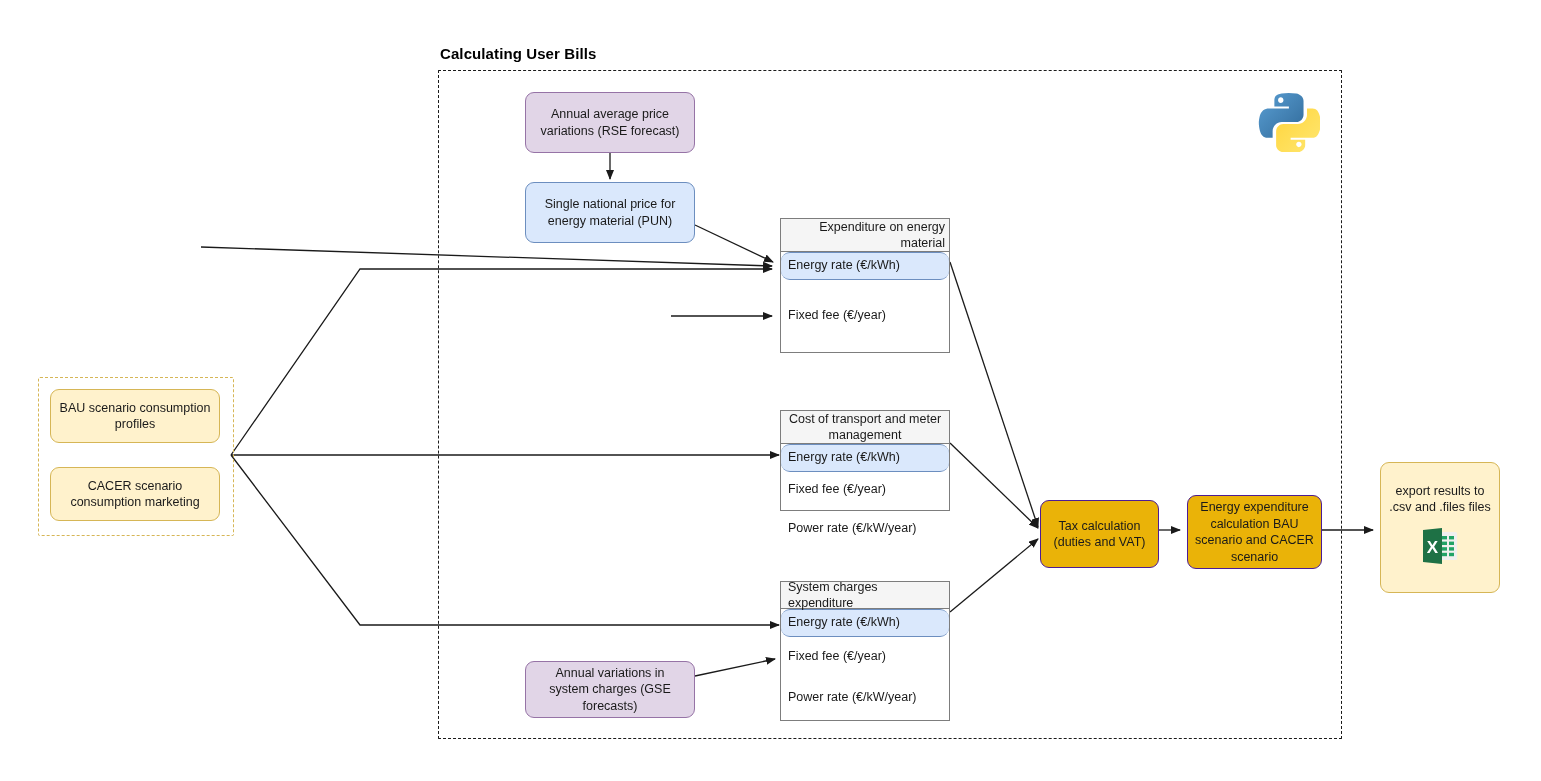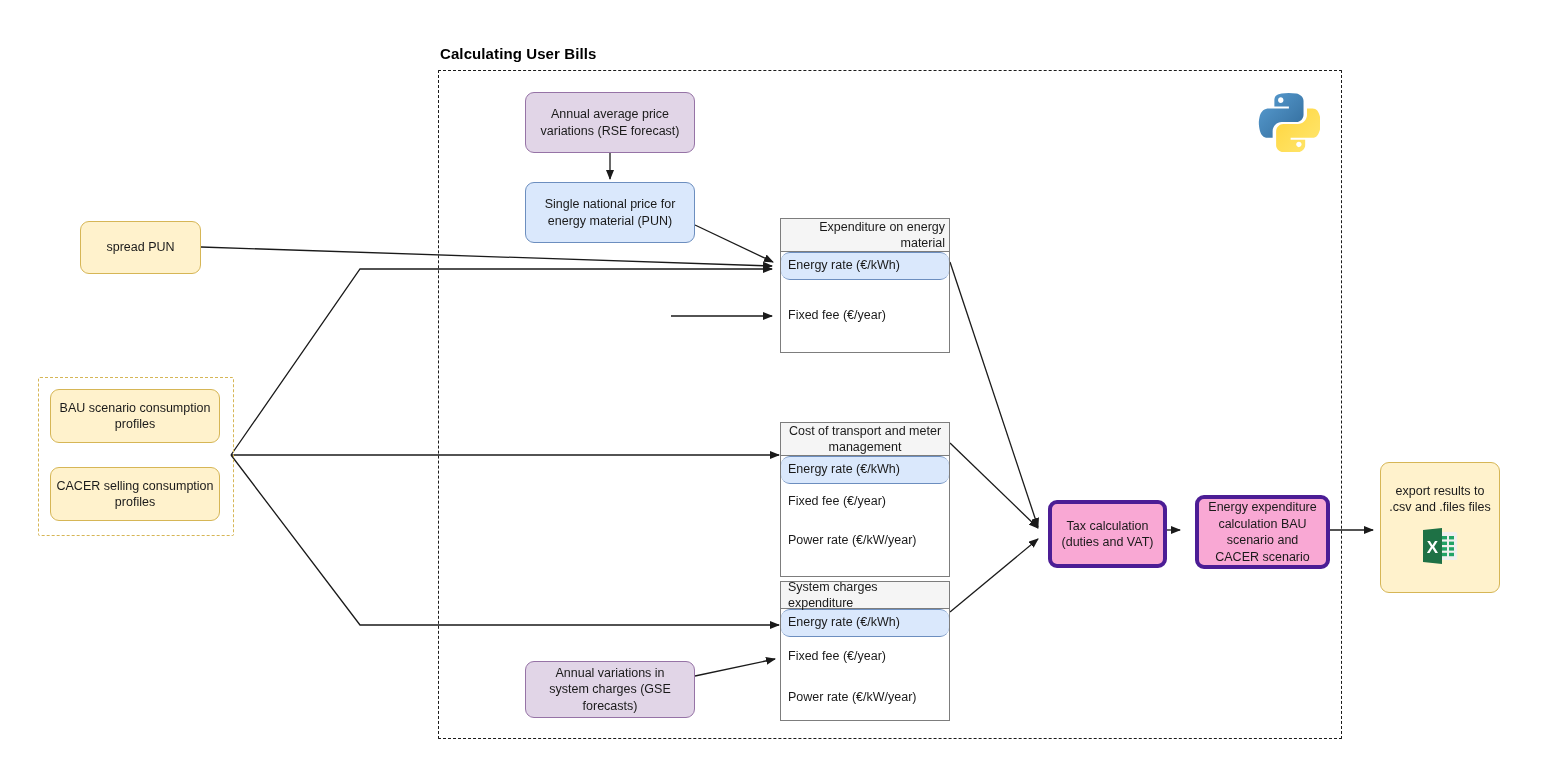--- a/index.html
+++ b/index.html
@@ -8,21 +8,21 @@
 
   .svg-layer{position:absolute;left:0;top:0;width:1541px;height:781px;pointer-events:none;}
 
   .node{position:absolute;box-sizing:border-box;display:flex;align-items:center;justify-content:center;
         text-align:center;font-size:12.5px;color:#1a1a1a;line-height:1.32;}
   .rounded{border-radius:9px;}
 
   .yellow{background:#fff2cc;border:1px solid #d6b656;}
   .purple{background:#e1d5e7;border:1px solid #9673a6;}
   .blue{background:#dae8fc;border:1px solid #6c8ebf;}
-  .grey{background:#f9a8d4;border:4px solid #4c1d95;margin-left:8px;}
+  .grey{background:#eab308;border:1px solid #4c1d95;}
 
   .title{position:absolute;font-size:15px;font-weight:bold;color:#000;letter-spacing:.1px;}
 
   .dashed-main{position:absolute;border:1.6px dashed #1a1a1a;background:transparent;border-radius:1px;}
   .dashed-group{position:absolute;border:1.6px dashed #d6b656;background:transparent;border-radius:2px;}
 
   .table{position:absolute;box-sizing:border-box;border:1px solid #7d7d7d;background:#ffffff;
          font-size:12.5px;color:#1a1a1a;}
   .t-head{box-sizing:border-box;background:#f5f5f5;border-bottom:1px solid #7d7d7d;
           display:flex;align-items:center;justify-content:center;text-align:center;line-height:1.3;padding:3px 4px;}
@@ -87,32 +87,29 @@
         <linearGradient id="pyy" x1="0" y1="0" x2="1" y2="1">
           <stop offset="0" stop-color="#ffd43b"></stop>
             <stop offset="1" stop-color="#ffe873"></stop>
         </linearGradient>
       </defs>
       <path fill="url(#pyb)" d="M31.6 3c-2.6 0-5 .2-7.2.6-6.3 1.1-7.5 3.5-7.5 7.8v5.7h15v1.9H11.3c-4.4 0-8.2 2.6-9.4 7.6-1.4 5.7-1.4 9.3 0 15.2 1.1 4.4 3.6 7.6 8 7.6h5.2v-6.9c0-5 4.3-9.4 9.4-9.4h15c4.2 0 7.5-3.4 7.5-7.6V11.4c0-4.1-3.4-7.1-7.5-7.8-2.6-.4-5.3-.6-7.9-.6zm-8.1 4.6c1.5 0 2.8 1.3 2.8 2.9 0 1.6-1.3 2.8-2.8 2.8-1.6 0-2.8-1.3-2.8-2.8 0-1.6 1.3-2.9 2.8-2.9z"></path>
       <path fill="url(#pyy)" d="M50.6 18.9v6.7c0 5.2-4.4 9.6-9.4 9.6H26.2c-4.1 0-7.5 3.5-7.5 7.6v14.2c0 4.1 3.5 6.4 7.5 7.6 4.8 1.4 9.4 1.7 15 0 3.8-1.1 7.5-3.3 7.5-7.6v-5.7h-15v-1.9h22.5c4.4 0 6-3 7.5-7.6 1.5-4.7 1.5-9.2 0-15.2-1.1-4.3-3.1-7.6-7.5-7.6h-5.6zM42.2 53.3c1.6 0 2.8 1.3 2.8 2.8 0 1.6-1.3 2.9-2.8 2.9-1.5 0-2.8-1.3-2.8-2.9 0-1.6 1.2-2.8 2.8-2.8z"></path>
     </svg>
   </div>
 
-  <div class="node rounded yellow" style="left:80px;top:221px;width:121px;height:53px;">
-    <span class="node-label">spread PUN</span>
-  </div>
 
   <div class="dashed-group" style="left:38px;top:377px;width:194px;height:157px;"></div>
 
   <div class="node rounded yellow" style="left:50px;top:389px;width:170px;height:54px;">
     <span class="node-label">BAU scenario consumption profiles</span>
   </div>
 
   <div class="node rounded yellow" style="left:50px;top:467px;width:170px;height:54px;">
-    <span class="node-label">CACER selling consumption profiles</span>
+    <span class="node-label">CACER scenario consumption marketing</span>
   </div>
 
   <div class="node rounded purple" style="left:525px;top:92px;width:170px;height:61px;padding:7px 8px;">
     <span class="node-label">Annual average price variations (RSE forecast)</span>
   </div>
 
   <div class="node rounded blue" style="left:525px;top:182px;width:170px;height:61px;padding:0 11px;">
     <span class="node-label">Single national price for energy material (PUN)</span>
   </div>
 
@@ -120,21 +117,21 @@
   <div class="node rounded purple" style="left:525px;top:661px;width:170px;height:57px;padding:0 8px;">
     <span class="node-label">Annual variations in system charges (GSE forecasts)</span>
   </div>
 
   <div class="table" style="left:780px;top:218px;width:170px;height:135px;">
     <div class="t-head" style="height:33px;text-align:right;">Expenditure on energy material</div>
     <div class="t-row hl" style="height:28px;">Energy rate (€/kWh)</div>
     <div class="t-row" style="height:72px;">Fixed fee (€/year)</div>
   </div>
 
-  <div class="table" style="left:780px;top:422px;width:170px;height:155px;">
+  <div class="table" style="left:780px;top:410px;width:170px;height:101px;">
     <div class="t-head" style="height:33px;">Cost of transport and meter management</div>
     <div class="t-row hl" style="height:28px;">Energy rate (€/kWh)</div>
     <div class="t-row" style="height:36px;">Fixed fee (€/year)</div>
     <div class="t-row" style="height:42px;">Power rate (€/kW/year)</div>
   </div>
 
   <div class="table" style="left:780px;top:581px;width:170px;height:140px;">
     <div class="t-head left bold" style="height:27px;">System charges expenditure</div>
     <div class="t-row hl" style="height:28px;">Energy rate (€/kWh)</div>
     <div class="t-row" style="height:40px;">Fixed fee (€/year)</div>

